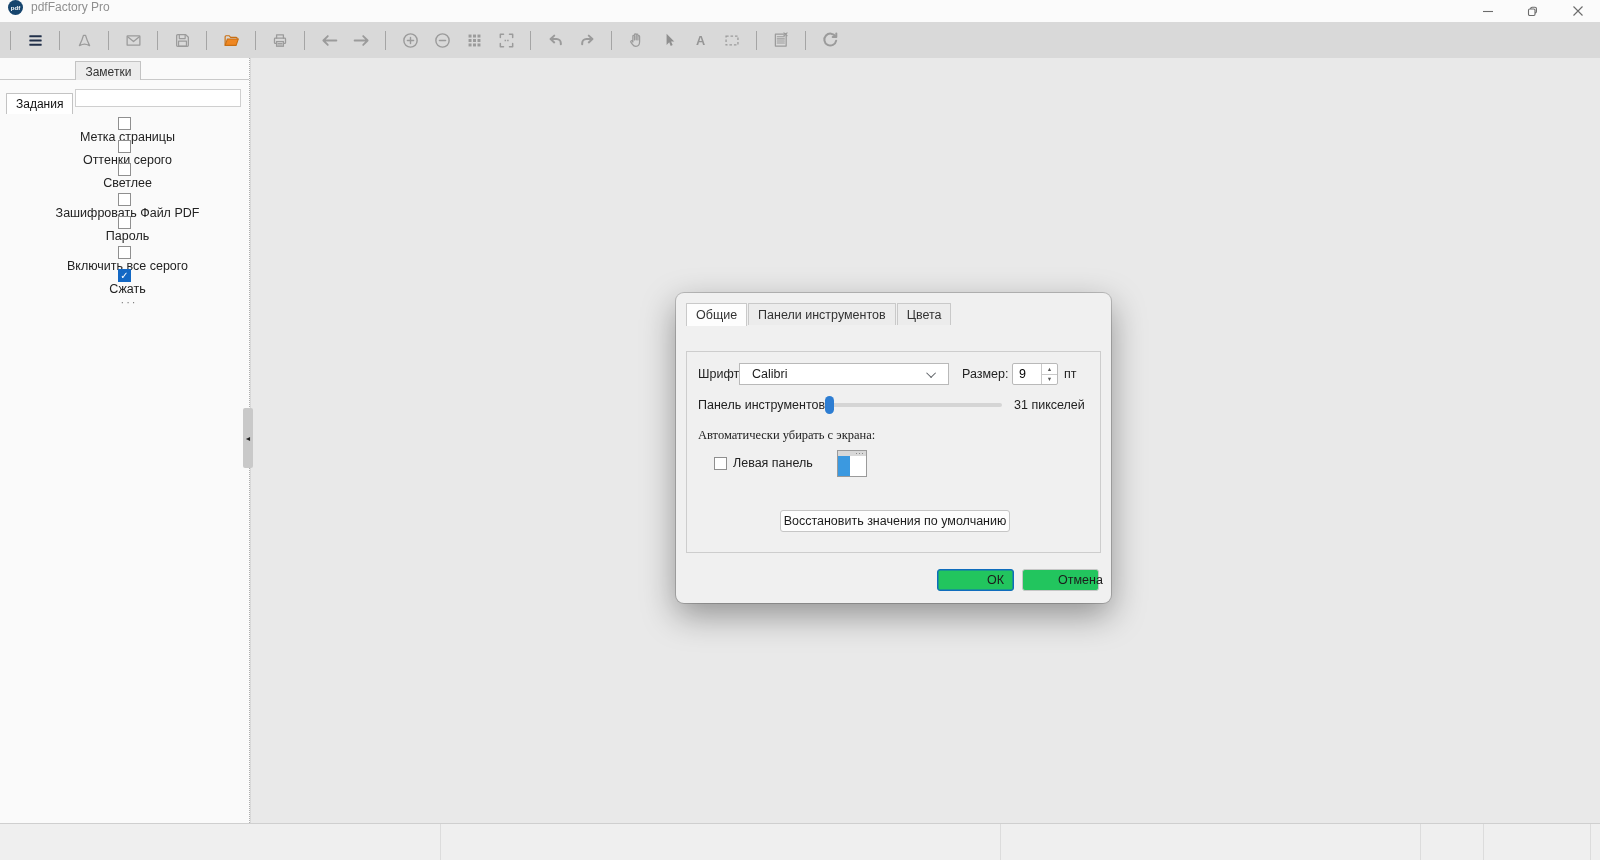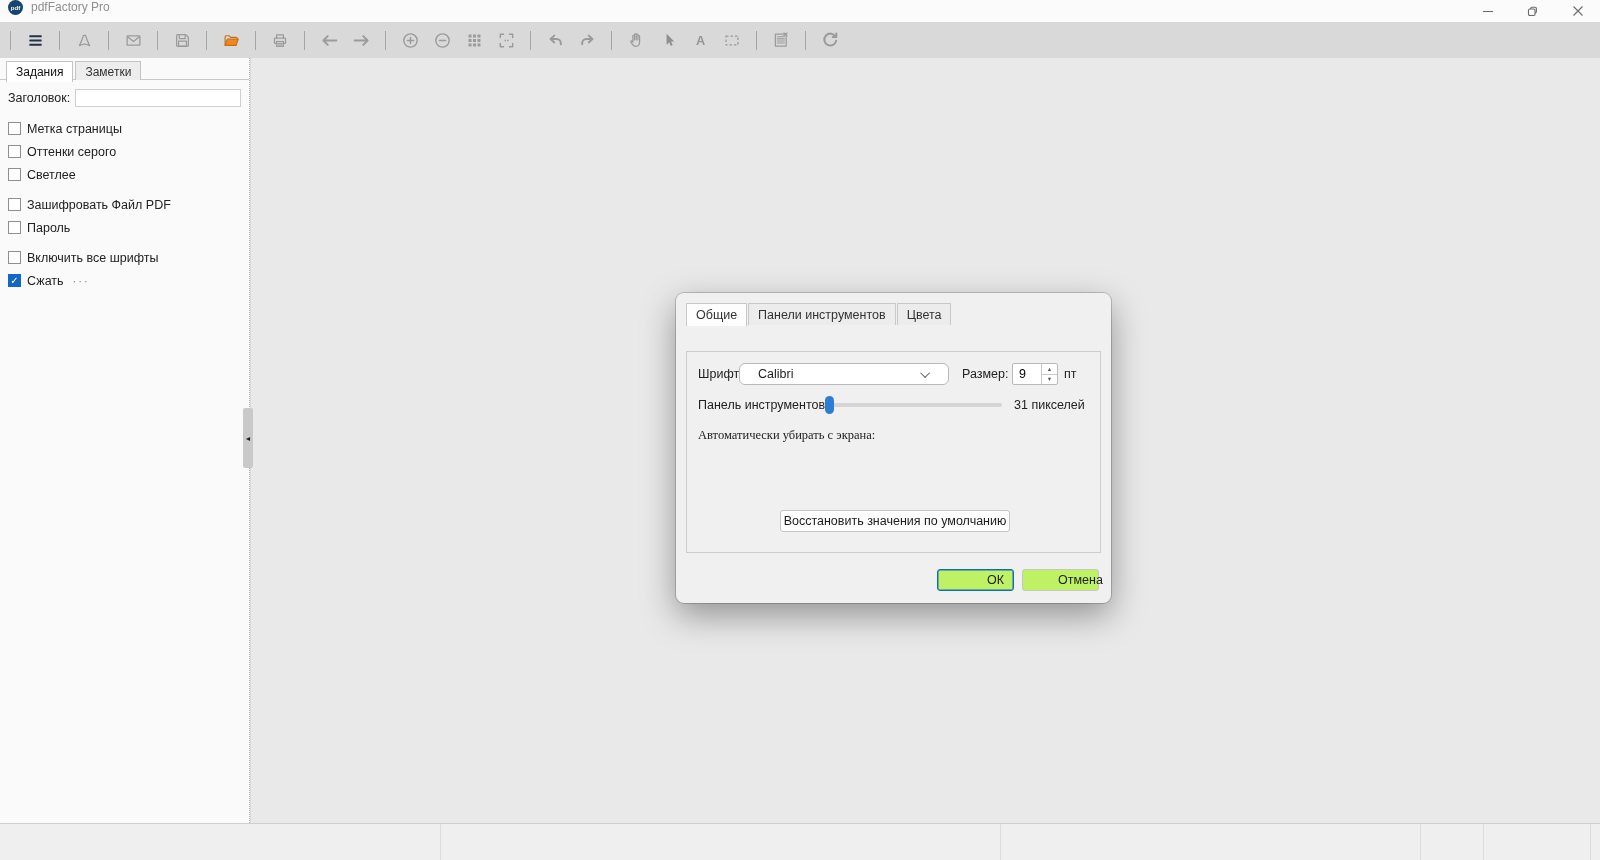--- a/index.html
+++ b/index.html
@@ -33,27 +33,27 @@
   .tb-sep{ width:1px; height:19px; background:#a5a5a5; margin:0 8px; flex:none; }
   .tb-btn{ width:28px; height:30px; display:flex; align-items:center; justify-content:center; margin:0 2px; flex:none; }
   .tb-ic{ display:flex; }
 
   
   .sidebar{ position:absolute; left:0; top:58px; width:250px; bottom:37px;
     background:#fafafa; border-right:1px dotted #aeaeae; }
   .side-tabs{ display:flex; padding:2px 0 0 6px; height:22px; border-bottom:1px solid #c9c9c9; }
   .side-tab{ font-size:12px; padding:3px 9px 2px; border:1px solid #c3c3c3; border-bottom:none;
     background:#ededed; color:#333; margin-right:2px; border-radius:1px 1px 0 0; position:relative; top:1px; }
-  .side-tab.active{ background:#fff; color:#111; height:21px; z-index:2; }
+  .side-tab.active{ background:#fff; color:#111; height:21px; z-index:2;margin-top:32px; }
   .field-row{ display:flex; align-items:center; margin:9px 8px 0 8px; }
   .field-row label{ font-size:12.5px; color:#222; }
   .field-row input{ flex:1; margin-left:5px; height:18px; border:1px solid #cfcfcf;
     background:#fff; font-family:"Liberation Sans",sans-serif; font-size:12px; padding:0 3px; }
   .cb-col{ margin:10px 8px 0 8px; }
-  .cb-row{ display:flex; align-items:center; height:23px; cursor:default; }
+  .cb-row{ display:flex; align-items:center; height:23px; cursor:default;flex-direction:column; }
   .cb-row.gap{ margin-top:7px; }
   .cb-box{ width:13px; height:13px; border:1px solid #8f8f8f; background:#fff; flex:none;
     display:flex; align-items:center; justify-content:center; font-size:10px; line-height:1; color:#fff; }
   .cb-row.checked .cb-box{ background:var(--cbblue); border-color:var(--cbblue); }
   .cb-label{ margin-left:6px; font-size:12.5px; color:#222; }
   .cb-suffix{ margin-left:9px; color:#7a7a7a; font-size:11px; letter-spacing:2px; }
   .jobs-table{ position:absolute; left:8px; top:235px; width:225px; height:78px;
     border:1px solid #9e9e9e; background:#fff; }
   .jobs-head{ display:flex; height:24px; align-items:center; font-size:12.5px; color:#222; }
   .jobs-col-name{ flex:1; padding-left:8px; }
@@ -83,21 +83,21 @@
   .dlg-tabs{ display:flex; padding:9px 0 0 10px; height:31px; }
   .dlg-tab{ font-size:12.5px; padding:4px 9px 3px; border:1px solid #c9c9c9; border-bottom:none;
     background:#ececec; color:#333; margin-right:1px; position:relative; top:1px; border-radius:1px 1px 0 0; }
   .dlg-tab.active{ background:#fdfdfd; z-index:2; height:23px; }
   .dlg-panel{ position:absolute; left:10px; right:10px; top:58px; height:202px;
     border:1px solid #cdcdcd; background:#f0f0f0; }
   .row-font{ position:absolute; left:0; top:11px; width:100%; height:22px; }
   .lbl{ font-size:12.5px; color:#222; position:absolute; top:4px; }
   .lbl-font{ left:11px; }
   .combo{ position:absolute; left:52px; top:0; width:210px; height:22px; background:#fff;
-    border:1px solid #b9b9b9; border-radius:6px; display:flex; align-items:center; padding:0 18px; font-size:12.5px; }
+    border:1px solid #b9b9b9; border-radius:0; display:flex; align-items:center; padding:0 12px; font-size:12.5px; }
   .combo-chev{ margin-left:auto; width:7px; height:7px; border-left:1.4px solid #5f6368;
     border-bottom:1.4px solid #5f6368; transform:rotate(-45deg) translateY(-2px); }
   .lbl-size{ left:275px; }
   .spin{ position:absolute; left:325px; top:0; width:46px; height:22px; border:1px solid #b9b9b9;
     background:#fff; border-radius:2px; display:flex; }
   .spin input{ width:28px; border:none; outline:none; font-family:"Liberation Sans",sans-serif;
     font-size:12.5px; padding-left:6px; background:transparent; }
   .spin-btns{ width:16px; border-left:1px solid #c9c9c9; display:flex; flex-direction:column; }
   .spin-btns span{ flex:1; display:flex; align-items:center; justify-content:center;
     font-size:5.5px; color:#555; }
@@ -116,21 +116,21 @@
   .preview{ position:absolute; left:123px; width:30px; height:27px; border:1px solid #9a9a9a; background:#fff; }
   .preview::before{ content:""; position:absolute; top:0; left:0; right:0; height:5px; background:#d8d8d8; }
   .preview::after{ content:""; position:absolute; top:2px; right:2px; width:8px; height:1.5px;
     background:repeating-linear-gradient(90deg,#8a8a8a 0 1px,transparent 1px 3px); }
   .preview.left-panel .pv-fill{ position:absolute; top:5px; left:0; width:12px; bottom:0; background:var(--pvblue); }
   .preview.status-bar .pv-fill{ position:absolute; bottom:0; left:0; right:0; height:4px; background:var(--pvblue); }
   .restore-btn{ position:absolute; left:93px; top:158px; width:230px; height:22px;
     background:#fdfdfd; border:1px solid #c6c6c6; border-radius:3px; font-size:12.5px;
     display:flex; align-items:center; justify-content:center; color:#1c1c1c; }
   .dlg-footer{ position:absolute; left:0; right:0; top:260px; bottom:0; }
-  .btn{ position:absolute; top:16px; width:77px; height:22px; background:#bef264;
+  .btn{ position:absolute; top:16px; width:77px; height:22px; background:#22c55e;
     border:1px solid #c6c6c6; border-radius:3px; font-size:12.5px; display:flex;
     align-items:center; justify-content:center; color:#1c1c1c;padding-left:40px; }
   .btn-ok{ left:261px; border:1px solid #0f6cbd; box-shadow:inset 0 0 0 .5px #0f6cbd; }
   .btn-cancel{ left:346px; }
 </style>
 </head>
 <body>
 
 <div class="titlebar">
   <div class="app-logo">pdf</div>
@@ -367,21 +367,21 @@
       <div class="cb-row gap">
         <span class="cb-box"></span>
         <span class="cb-label">Зашифровать Файл PDF</span>
       </div>
       <div class="cb-row">
         <span class="cb-box"></span>
         <span class="cb-label">Пароль</span>
       </div>
       <div class="cb-row gap">
         <span class="cb-box"></span>
-        <span class="cb-label">Включить все шрифты</span>
+        <span class="cb-label">Включить все серого</span>
       </div>
       <div class="cb-row checked">
         <span class="cb-box">✓</span>
         <span class="cb-label">Сжать</span>
         <span class="cb-suffix">···</span>
       </div>
     </div>
   <div class="splitter-handle">
     <span>◄</span>
   </div>
@@ -422,20 +422,27 @@
     </div>
     <div class="row-slider">
       <span class="lbl lbl-tbsize">Панель инструментов:</span>
       <div class="slider">
         <div class="slider-thumb" id="slider-thumb" style="left: calc(3% - 4px);"></div>
       </div>
       <span class="lbl lbl-pixels">31 пикселей</span>
     </div>
     <div class="ah-heading">Автоматически убирать с экрана:</div>
     <div class="ah-rows" id="ah-rows">
+        <div class="ah-row">
+          <span class="cb-box"></span>
+          <span class="ah-label">Левая панель</span>
+          <span class="preview left-panel">
+            <span class="pv-fill"></span>
+          </span>
+        </div>
       </div>
     <div class="restore-btn">Восстановить значения по умолчанию</div>
   </div>
   <div class="dlg-footer">
     <div class="btn btn-ok">ОК</div>
     <div class="btn btn-cancel">Отмена</div>
   </div>
 </div>
 
 </body></html>

